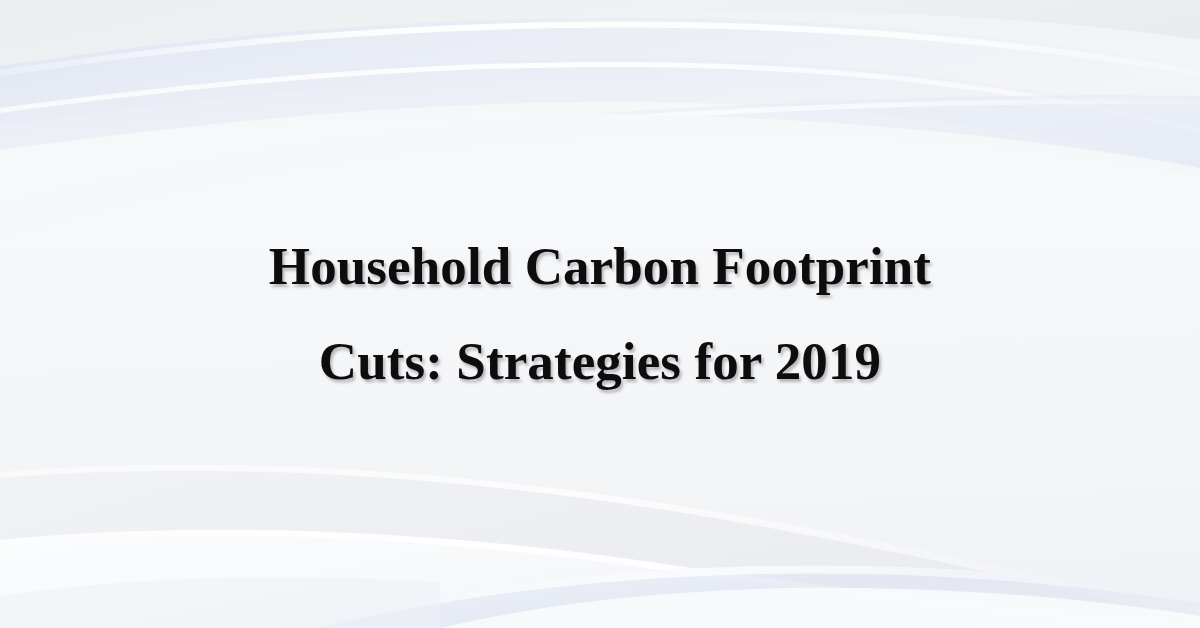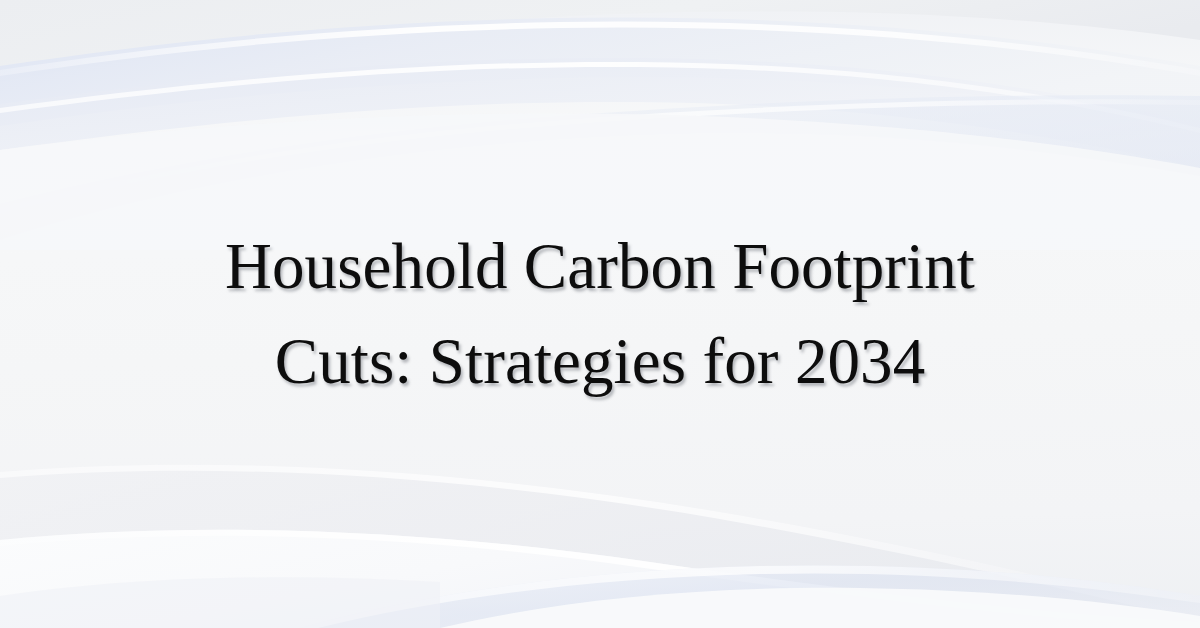--- a/index.html
+++ b/index.html
@@ -40,22 +40,22 @@
     align-items: center;
     justify-content: center;
     z-index: 5;
   }
 
   .title {
     margin: 12px;
     padding: 0 70px;
     text-align: center;
     font-family: "Liberation Serif", "DejaVu Serif", serif;
-    font-weight: 400;
-    font-size: 65px;
+    font-weight: 700;
+    font-size: 53px;
     line-height: 95px;
     letter-spacing: 0.1px;
     color: #0d0d0d;
     text-shadow: 2px 3px 3px rgba(90, 95, 105, 0.42);
     max-width: 1010px;
   }
 
   .title .line {
     display: block;
     white-space: nowrap;
@@ -146,17 +146,17 @@
     <path d="M1200,596 C1090,578 940,562 760,566 C580,570 420,594 300,628 L318,628 C432,600 584,578 760,574 C936,570 1086,586 1200,603 Z" fill="url(#gSheen2)" opacity="0.8"></path>
 
     <path d="M440,628 C560,600 700,586 860,588 C1000,590 1110,602 1200,616 L1200,628 Z" fill="#fafbfc" opacity="0.9"></path>
 
     <path d="M0,596 C120,578 280,572 440,582 L440,628 L0,628 Z" fill="#eef0f5" opacity="0.55"></path>
   </svg>
 
   <div class="content">
     <h1 class="title">
       <span class="line">Household Carbon Footprint</span>
-      <span class="line">Cuts: Strategies for 2034</span>
+      <span class="line">Cuts: Strategies for 2019</span>
     </h1>
   </div>
 
 </div>
 
 </body></html>

